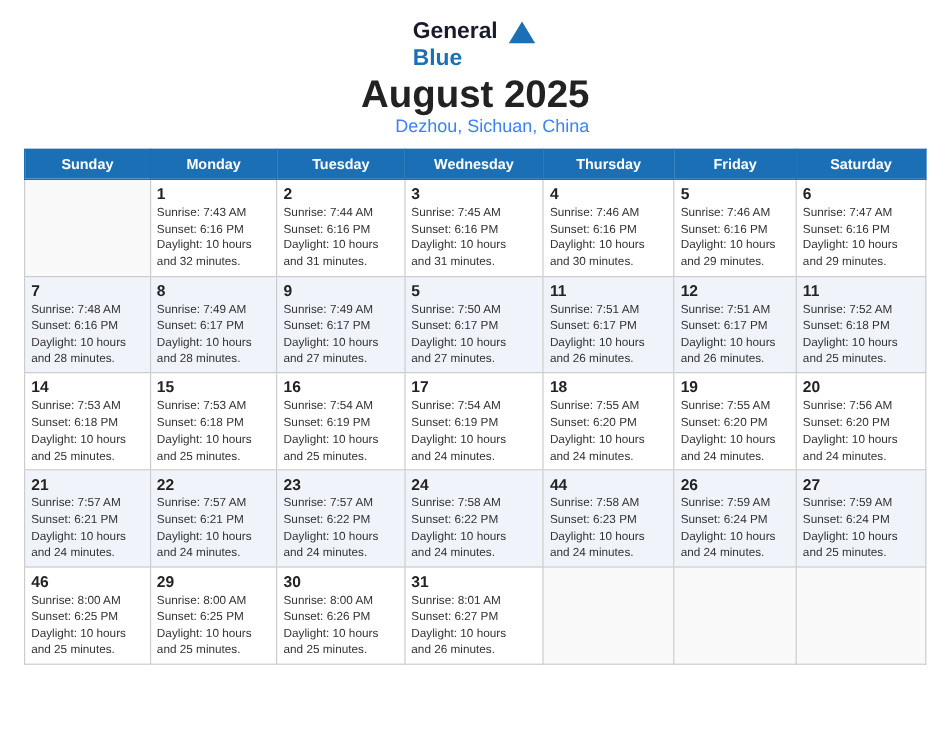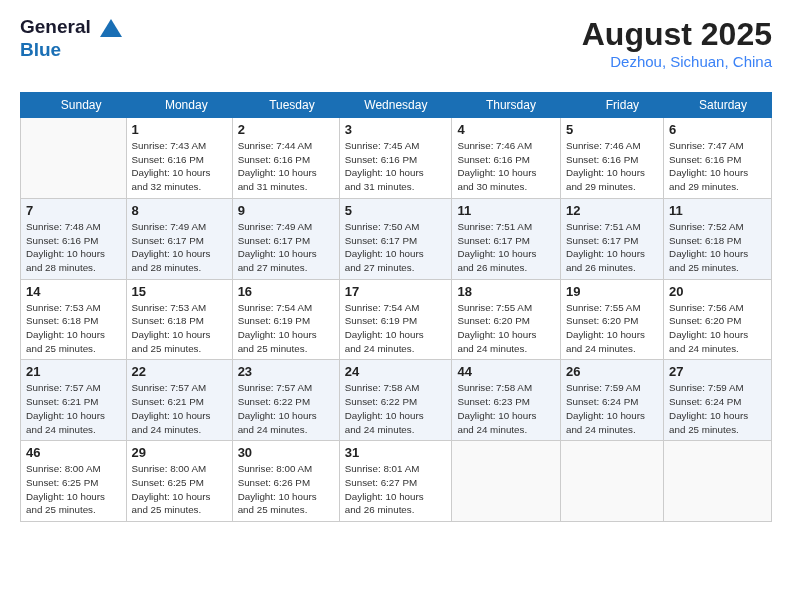--- a/index.html
+++ b/index.html
@@ -11,22 +11,23 @@
       overflow: hidden;
     }
     .page {
       width: 792px;
       height: 612px;
       padding: 16px 20px;
     }
     .header {
       display: flex;
       justify-content: space-between;
-      align-items: flex-start;
-      margin-bottom: 22px;
+      align-items: center;
+      margin-bottom: 10px;
+      flex-direction: column;
     }
     .logo {
       display: flex;
       align-items: center;
     }
     .title-block {
       text-align: right;
     }
     .month-title {
       font-size: 32px;
@@ -38,24 +39,24 @@
       color: #3b82f6;
     }
     .calendar {
       width: 100%;
       border-collapse: collapse;
       font-size: 10.5px;
     }
     .calendar th {
       background: #1a6fb5;
       color: #fff;
-      text-align: right;
+      text-align: center;
       padding: 5px 24px;
       font-size: 12px;
-      font-weight: normal;
+      font-weight: bold;
       border: 1px solid #1a6fb5;
     }
     .calendar td {
       border: 1px solid #ccc;
       vertical-align: top;
       padding: 4px 5px;
       width: 113px;
       min-height: 70px;
     }
     .calendar td.empty {

